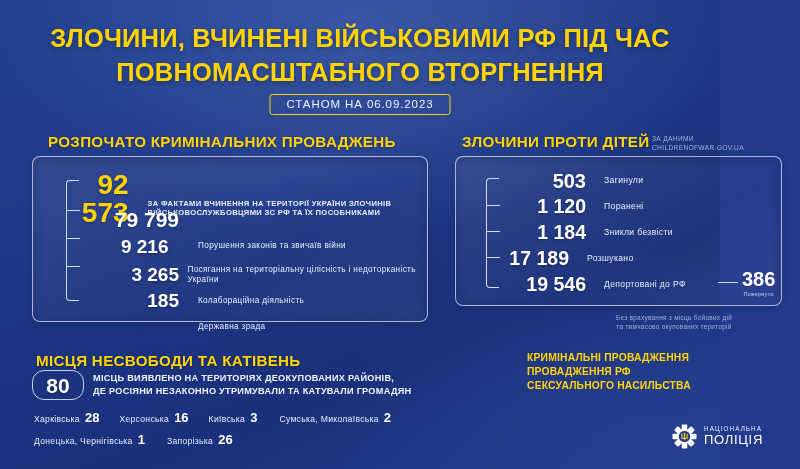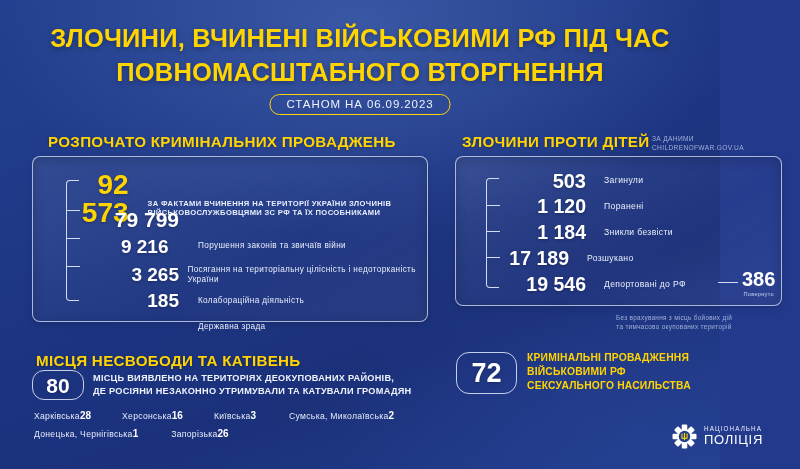--- a/index.html
+++ b/index.html
@@ -25,21 +25,21 @@
   .title {
     position:absolute; left:0; right:0; top:22px;
     text-align:center;
     font-size:25.5px; font-weight:bold; letter-spacing:.2px;
     line-height:1.33; color:#ffd400;
     text-shadow:0 2px 5px rgba(0,0,0,.30);
   }
   .title span { display:block; }
   .datebadge {
     position:absolute; left:50%; top:94px; transform:translateX(-50%);
-    border:1.4px solid #ffd400; border-radius:10px;
+    border:1.4px solid #ffd400; border-radius:3px;
     padding:3px 16px 4px;
     font-size:11.5px; letter-spacing:.9px; color:#eef2fb;
   }
 
   
   .sect-h {
     position:absolute;
     font-size:15.2px; font-weight:bold; color:#ffd400;
     letter-spacing:.3px; text-shadow:0 1px 3px rgba(0,0,0,.25);
   }
@@ -150,24 +150,24 @@
     font-weight:bold; line-height:1;
     text-shadow:0 1px 3px rgba(0,0,0,.25);
   }
   #pill-80 { left:32px; top:370px; width:52px; height:30px; font-size:21px; color:#fff; }
   #places-text {
     position:absolute; left:93px; top:372px;
     font-size:9.2px; line-height:1.45; font-weight:bold; letter-spacing:.25px; color:#eef2fb;
   }
 
   .regions { position:absolute; left:34px; top:410px; width:420px; }
-  .regrow { display:flex; align-items:center; white-space:nowrap; margin-bottom:7px;gap:11px; }
+  .regrow { display:flex; align-items:center; white-space:nowrap; margin-bottom:7px; }
   .regitem { display:flex; align-items:baseline; }
   .regname { font-size:8.6px; letter-spacing:.3px; color:#e6ecfa; }
-  .regval  { font-size:10px; font-weight:bold; color:#fff; }
+  .regval  { font-size:13px; font-weight:bold; color:#fff; margin-left:5px; }
 
   
   #pill-72 { left:456px; top:352px; width:61px; height:42px; font-size:27px; color:#fff; border-radius:13px; }
   #sex-text {
     position:absolute; left:527px; top:351px;
     font-size:10.3px; line-height:1.34; font-weight:bold; color:#ffd400; letter-spacing:.2px;
   }
 
   
   #logo { position:absolute; left:672px; top:424px; display:flex; align-items:center; }
@@ -297,24 +297,23 @@
         <span class="regname">Донецька,  Чернігівська</span>
         <span class="regval">1</span>
       </div>
       <div class="regitem">
         <span class="regname">Запорізька</span>
         <span class="regval">26</span>
       </div>
     </div>
   </div>
 
-  <div class="pill" id="pill-72">72</div>
   <div id="sex-text">
     <div>КРИМІНАЛЬНІ ПРОВАДЖЕННЯ</div>
-    <div>ВІЙСЬКОВИМИ РФ</div>
+    <div>ПРОВАДЖЕННЯ РФ</div>
     <div>СЕКСУАЛЬНОГО НАСИЛЬСТВА</div>
   </div>
 
   <div id="logo">
     <svg class="mark" viewBox="0 0 50 50">
       <g transform="translate(25,25)">
         <g fill="#ffffff">
           <rect x="-24" y="-5.5" width="48" height="11" rx="2"></rect>
           <rect x="-5.5" y="-24" width="11" height="48" rx="2"></rect>
           <rect x="-24" y="-5.5" width="48" height="11" rx="2" transform="rotate(45)"></rect>

